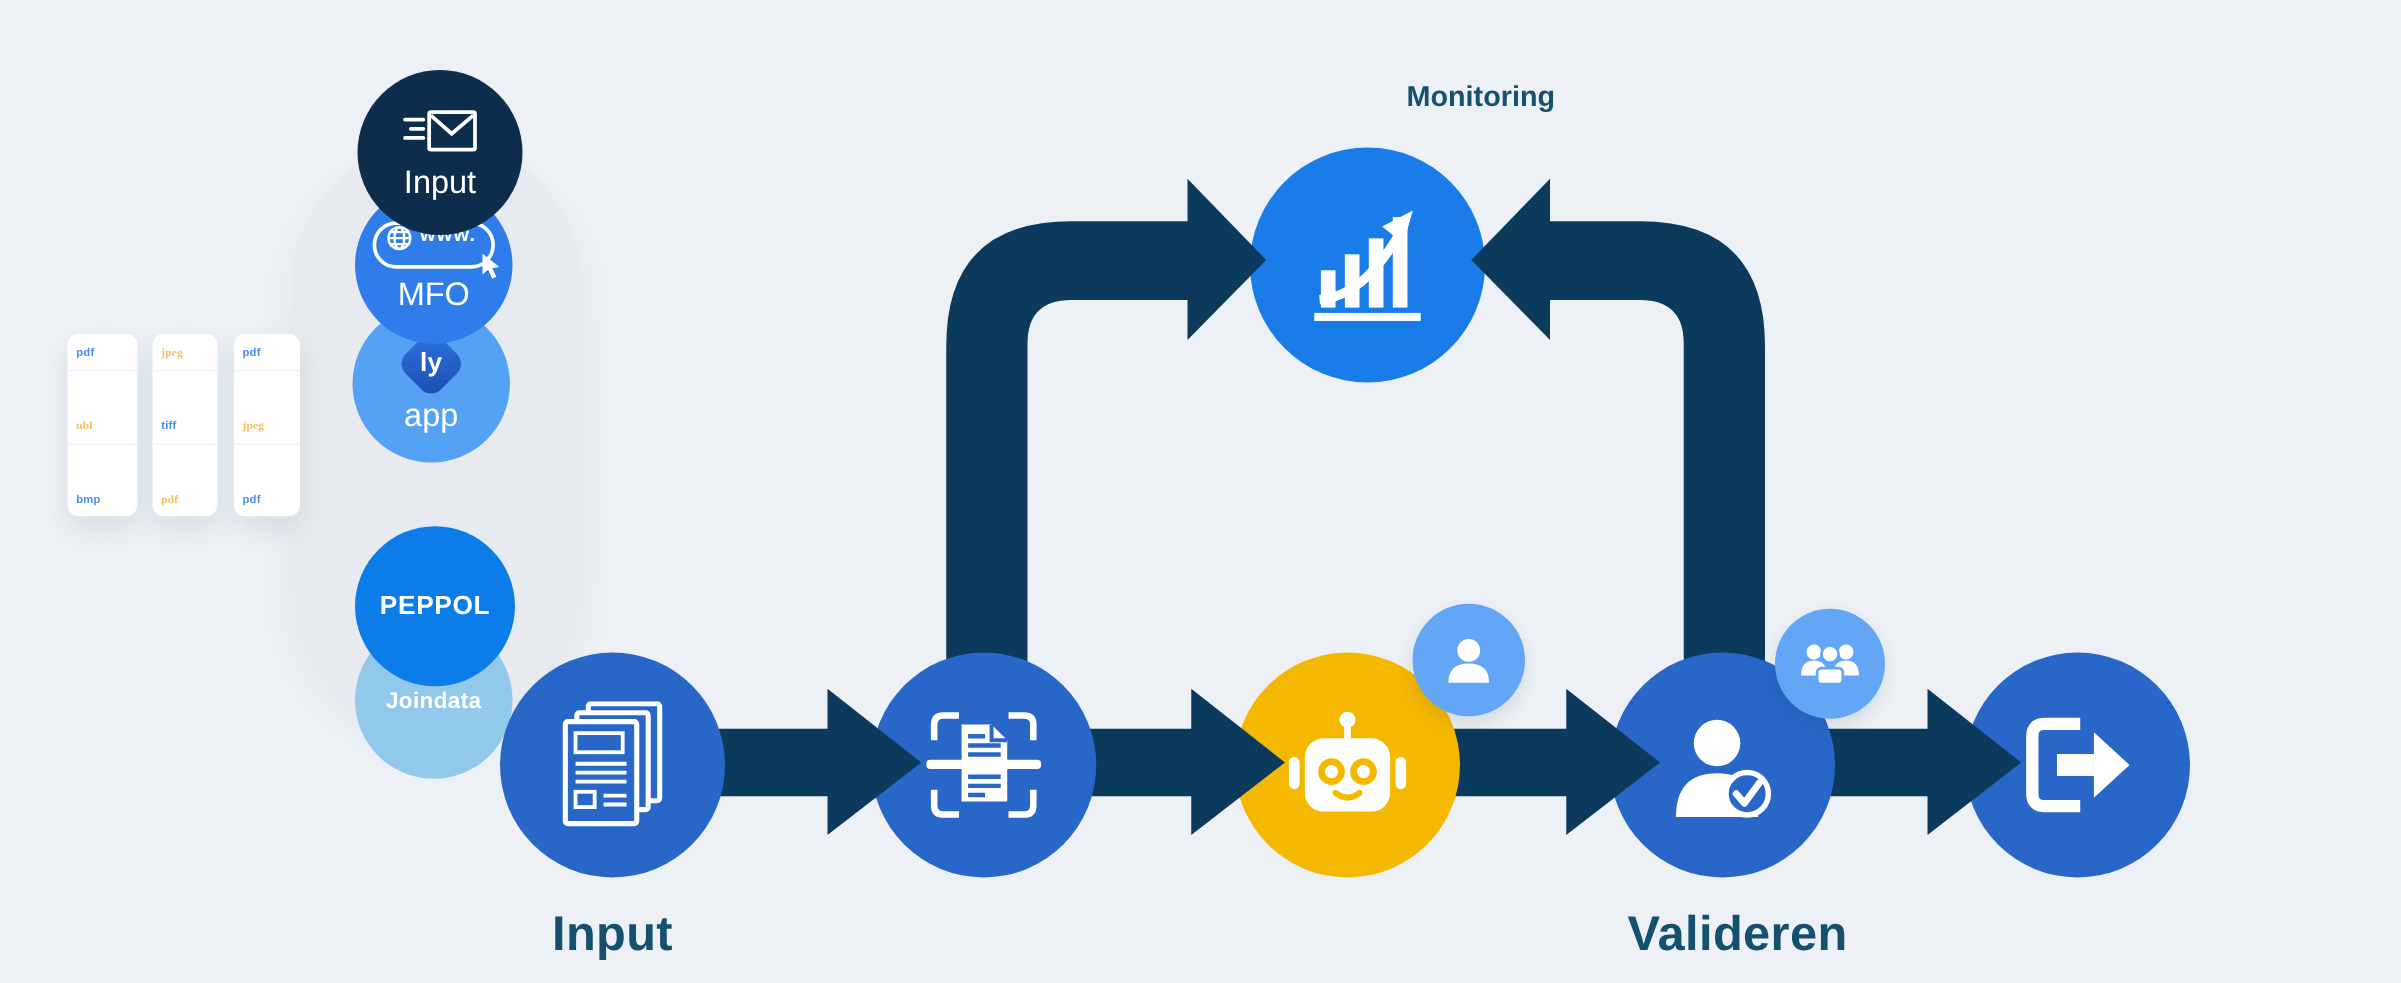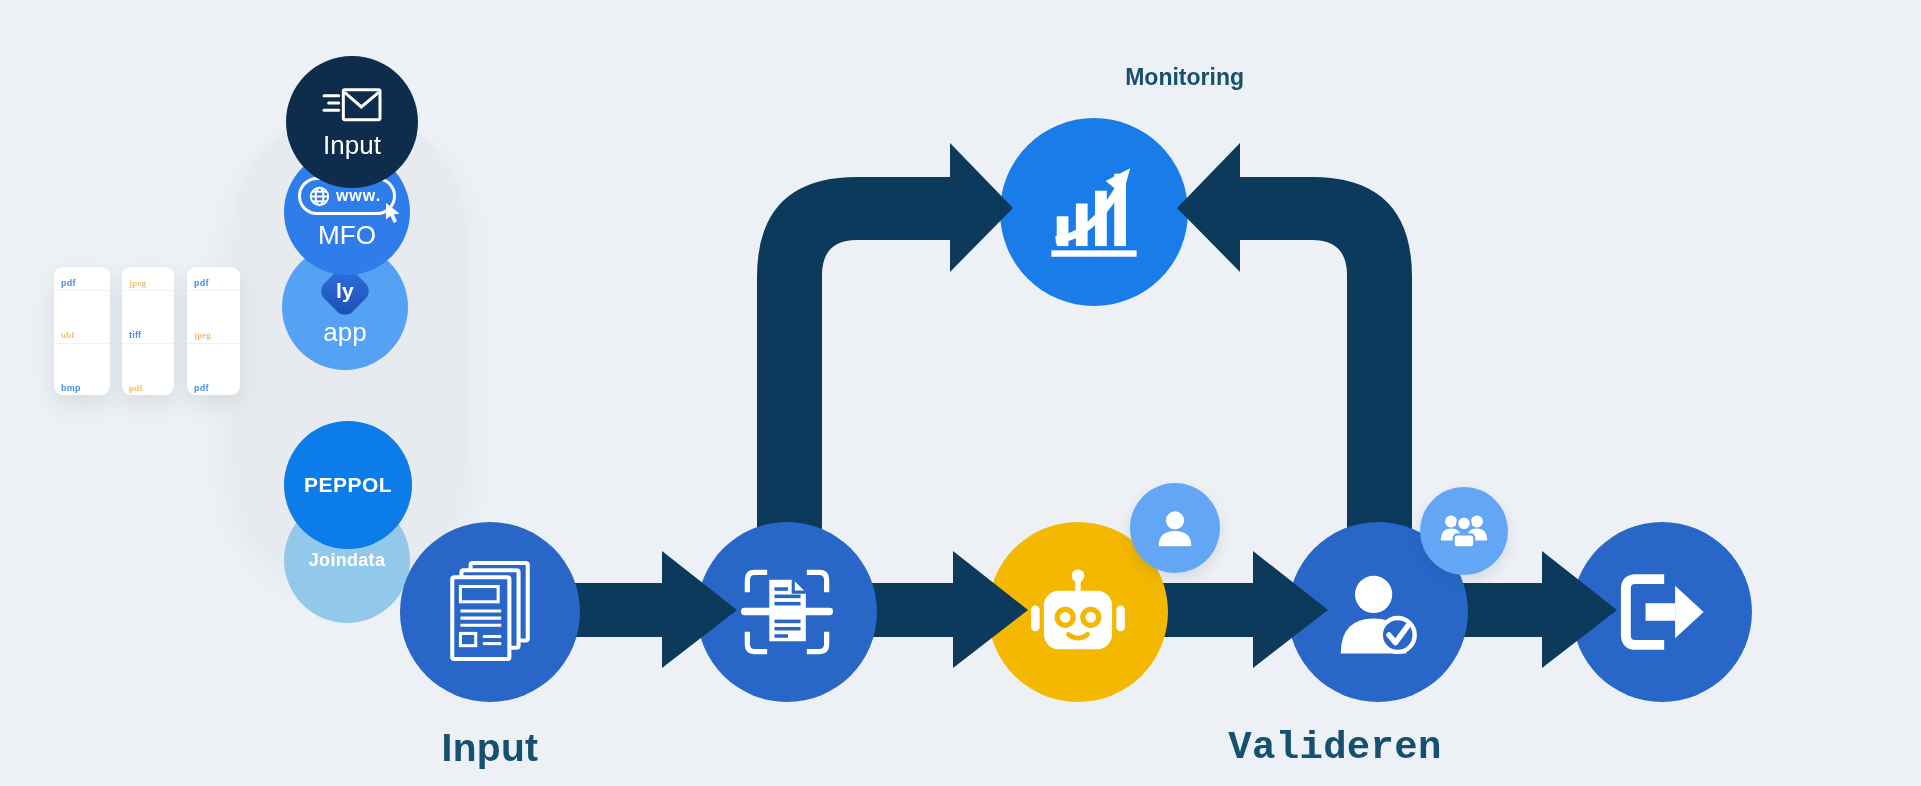--- a/index.html
+++ b/index.html
@@ -12,21 +12,21 @@
   }
   html,body{margin:0;padding:0;background:var(--bg);font-family:"Liberation Sans",sans-serif;}
   .canvas{position:relative;width:1921px;height:786px;background:var(--bg);overflow:hidden;}
   .layer{position:absolute;left:0;top:0;width:1921px;height:786px;}
   .under{z-index:3;} .over{z-index:11;}
 
   .stack-bg{position:absolute;left:233px;top:112px;width:233px;height:464px;border-radius:117px;
     background:var(--stack-bg);box-shadow:0 18px 36px rgba(13,58,93,.05);z-index:1;}
 
   
-  .doc-card{position:absolute;top:267px;height:128px;background:var(--card-white);border-radius:9px;
+  .doc-card{position:absolute;top:267px;height:146px;background:var(--card-white);border-radius:9px;
     box-shadow:0 10px 22px rgba(13,58,93,.10);z-index:2;display:flex;flex-direction:column;gap:28px;}
   .doc-row{flex:1;border-bottom:1px solid #eef2f6;padding:5px 0 0 7px;box-sizing:border-box;}
   .doc-row:last-child{border-bottom:none;}
   .doc-row span{font-size:9px;font-weight:bold;letter-spacing:.2px;}
   [data-color="blue"]{color:var(--file-blue);}
   [data-color="orange"]{color:var(--file-orange);font-family:Liberation Serif, serif;}
 
   
   .circle{position:absolute;border-radius:50%;display:flex;flex-direction:column;
     align-items:center;justify-content:center;color:#fff;box-sizing:border-box;}
@@ -54,21 +54,21 @@
     font-size:23px;font-weight:bold;color:var(--label-teal);z-index:12;}
 
   
   .badge{position:absolute;border-radius:50%;background:var(--badge-blue);display:flex;
     align-items:center;justify-content:center;z-index:12;box-shadow:0 6px 14px rgba(13,58,93,.12);}
   .badge-user{left:1130px;top:483px;width:90px;height:90px;}
   .badge-users{left:1420px;top:487px;width:88px;height:88px;}
 
   
   .mfo-pill{position:relative;border:3px solid #fff;border-radius:19px;height:32px;
-    display:flex;align-items:center;gap:6px;padding:0 12px 0 8px;margin-top:4px;}
+    display:flex;align-items:flex-start;gap:6px;padding:0 12px 0 8px;margin-top:4px;}
   .mfo-pill .www{font-size:16px;font-weight:bold;letter-spacing:1px;}
   .cursor{position:absolute;right:-8px;bottom:-12px;}
 
   
   .ly-diamond{width:40px;height:40px;border-radius:11px;transform:rotate(45deg);
     background:linear-gradient(135deg,#3173e3,#1a4dad);display:flex;align-items:center;justify-content:center;
     margin-top:4px;}
   .ly-diamond span{transform:rotate(-45deg);font-size:21px;font-weight:bold;}
 
   svg{display:block;}
@@ -261,15 +261,15 @@
       <circle cx="43" cy="11" r="7" fill="#fff"></circle>
       <path d="M1 33 Q1 19 13 19 Q25 19 25 33 Z" fill="#fff"></path>
       <path d="M31 33 Q31 19 43 19 Q55 19 55 33 Z" fill="#fff"></path>
       <circle cx="28" cy="13" r="8" fill="#fff" stroke="var(--badge-blue)" stroke-width="2.5"></circle>
       <rect x="16" y="26" width="24" height="15" rx="4" fill="#fff" stroke="var(--badge-blue)" stroke-width="2.5"></rect>
     </svg>
   </div>
 
   <div class="monitor-label">Monitoring</div>
   <div class="flow-label" style="left:340px;">Input</div>
-  <div class="flow-label" style="left:1185px;font-family:Liberation Mono, monospace;">Valideren</div>
+  <div class="flow-label" style="left:1240px;">Valideren</div>
 
 </div>
 
 </body></html>

